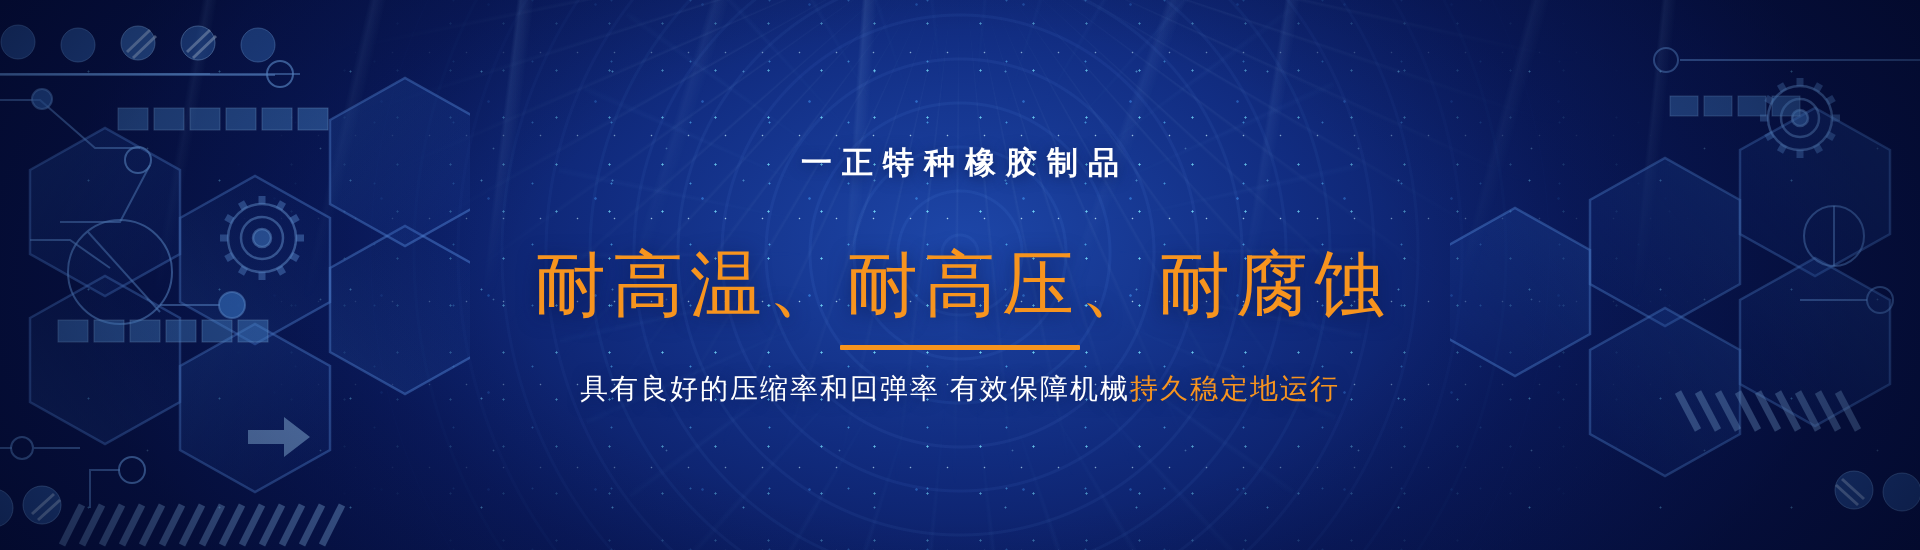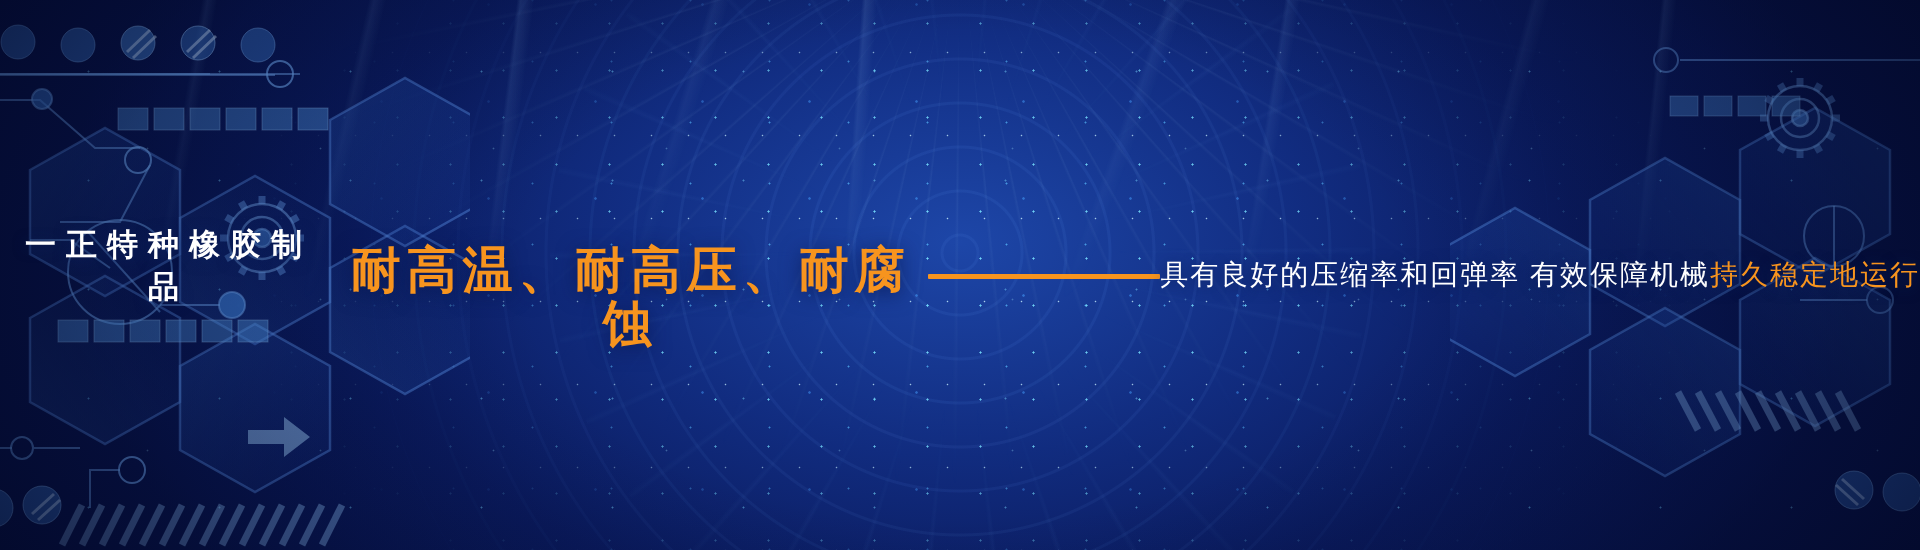--- a/index.html
+++ b/index.html
@@ -112,37 +112,37 @@
 
   
   .side{position:absolute;top:0;height:550px;width:470px;pointer-events:none;}
   .side-left{left:0;}
   .side-right{right:0;transform:scaleX(-1);}
   .side svg{display:block;width:100%;height:100%;}
 
   
   .content{
     position:absolute;left:0;right:0;top:0;bottom:0;
-    display:flex;flex-direction:row;
+    display:flex;flex-direction:column;
     align-items:center;justify-content:center;
     text-align:center;
   }
   .eyebrow{
     color:#ffffff;
     font-size:31px;
     letter-spacing:10px;
     font-weight:700;
     text-shadow:0 2px 14px rgba(10,30,90,0.85);
     margin-bottom:18px;
     padding-left:10px;
   }
   .headline{
     color:#f7941e;
-    font-size:50px;
-    font-weight:700;
+    font-size:72px;
+    font-weight:400;
     letter-spacing:6px;
     line-height:1.08;
     text-shadow:0 3px 20px rgba(8,22,80,0.8);
     padding-left:6px;
     margin-top:44px;
   }
   .rule{
     width:240px;height:5px;
     background:#f7941e;
     margin:22px 0 20px 0;

